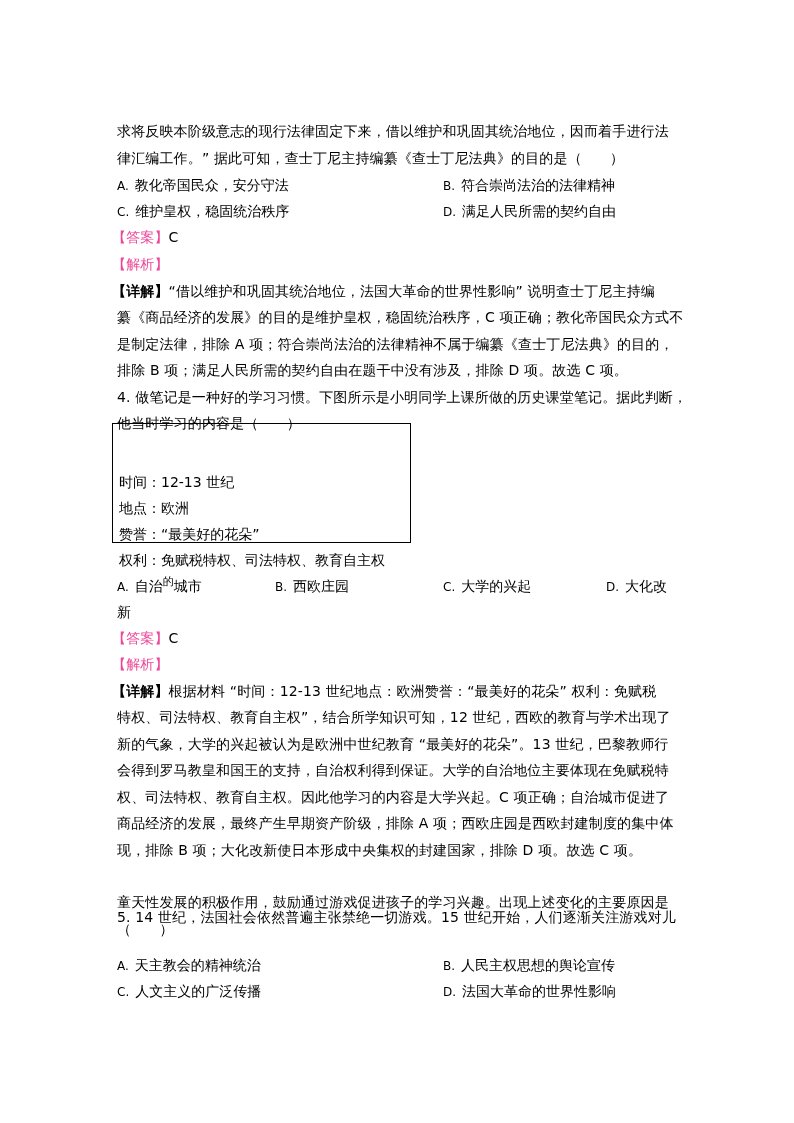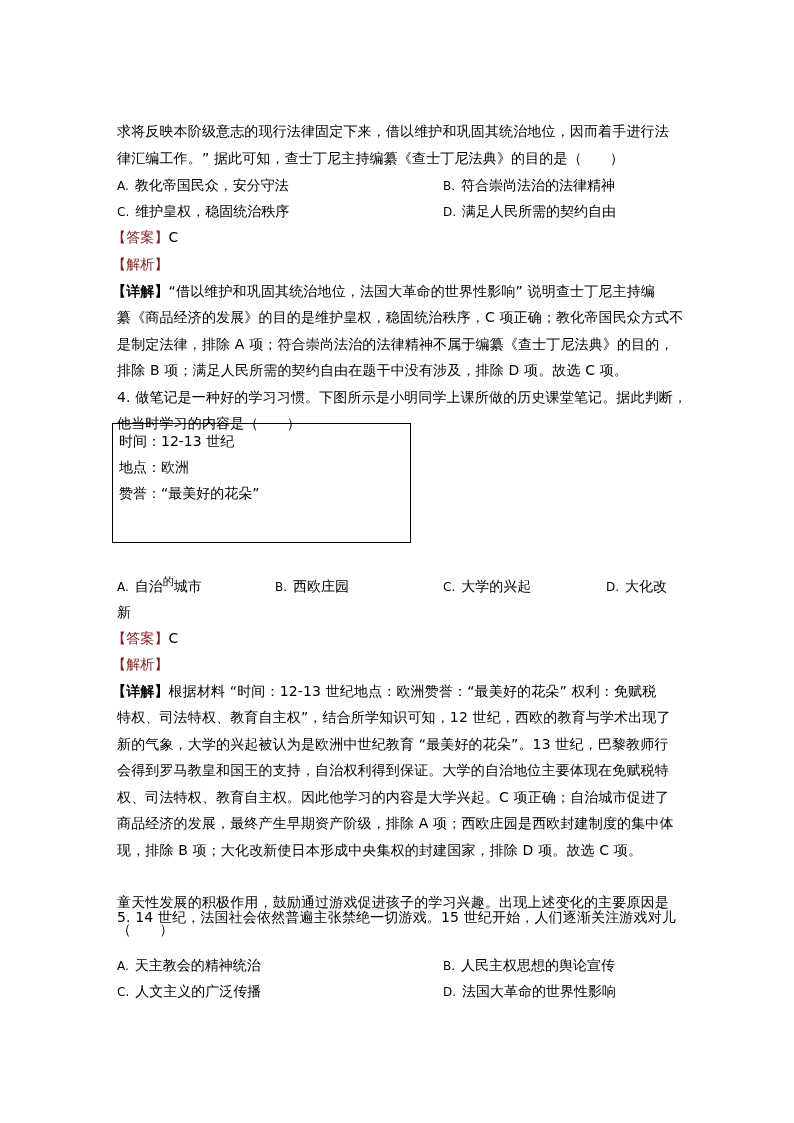--- a/index.html
+++ b/index.html
@@ -8,29 +8,29 @@
     font-family: "DejaVu Sans", "Liberation Sans", sans-serif;
     color: #000000;
   }
   .page { position: absolute; left: 0; top: 0; width: 794px; height: 819px; }
   .line {
     position: absolute; left: 117px; white-space: nowrap;
     font-size: 14px; line-height: 18px; letter-spacing: 0.15px;
   }
   .opt { position: absolute; white-space: nowrap; font-size: 14px; line-height: 18px; text-align: right; }
   .lbl { font-size: 12px; margin-right: 6px; }
-  .tag { color: #7f1d1d; }
+  .tag { color: #ec4899; }
   .bold-tag { font-weight: bold; }
   .box {
     position: absolute; left: 112px; top: 423px; width: 299px; height: 120px;
     border: 1px solid #000; box-sizing: border-box;
   }
   .box .bl {
     position: absolute; left: 6px; white-space: nowrap;
-    font-size: 14px; line-height: 18px;
+    font-size: 14px; line-height: 18px; margin-top: 41px;
   }
   .sup { font-size: 11px; position: relative; top: -6px; }
 </style>
 </head>
 <body>
 
 <div class="page">
 
   <div class="line" style="top:122px">求将反映本阶级意志的现行法律固定下来，借以维护和巩固其统治地位，因而着手进行法</div>
   <div class="line" style="top:149px">律汇编工作。” 据此可知，查士丁尼主持编纂《查士丁尼法典》的目的是（　　）</div>
@@ -61,20 +61,21 @@
   <div class="line" style="top:335px">是制定法律，排除 A 项；符合崇尚法治的法律精神不属于编纂《查士丁尼法典》的目的，</div>
   <div class="line" style="top:361px">排除 B 项；满足人民所需的契约自由在题干中没有涉及，排除 D 项。故选 C 项。</div>
 
   <div class="line" style="top:388px">4. 做笔记是一种好的学习习惯。下图所示是小明同学上课所做的历史课堂笔记。据此判断，</div>
   <div class="line" style="top:414px">他当时学习的内容是（　　）</div>
 
   <div class="box">
     <div class="bl" style="top:8px">时间：12-13 世纪</div>
     <div class="bl" style="top:34px">地点：欧洲</div>
     <div class="bl" style="top:60px">赞誉：“最美好的花朵”</div>
+    <div class="bl" style="top:86px">权利：免赋税特权、司法特权、教育自主权</div>
   </div>
 
   <div class="opt" style="left:117px; top:577px">
     <span class="lbl">A.</span><span>自治</span><span class="sup">的</span><span>城市</span>
   </div>
   <div class="opt" style="left:275px; top:577px">
     <span class="lbl">B.</span><span>西欧庄园</span>
   </div>
   <div class="opt" style="left:443px; top:577px">
     <span class="lbl">C.</span><span>大学的兴起</span>

